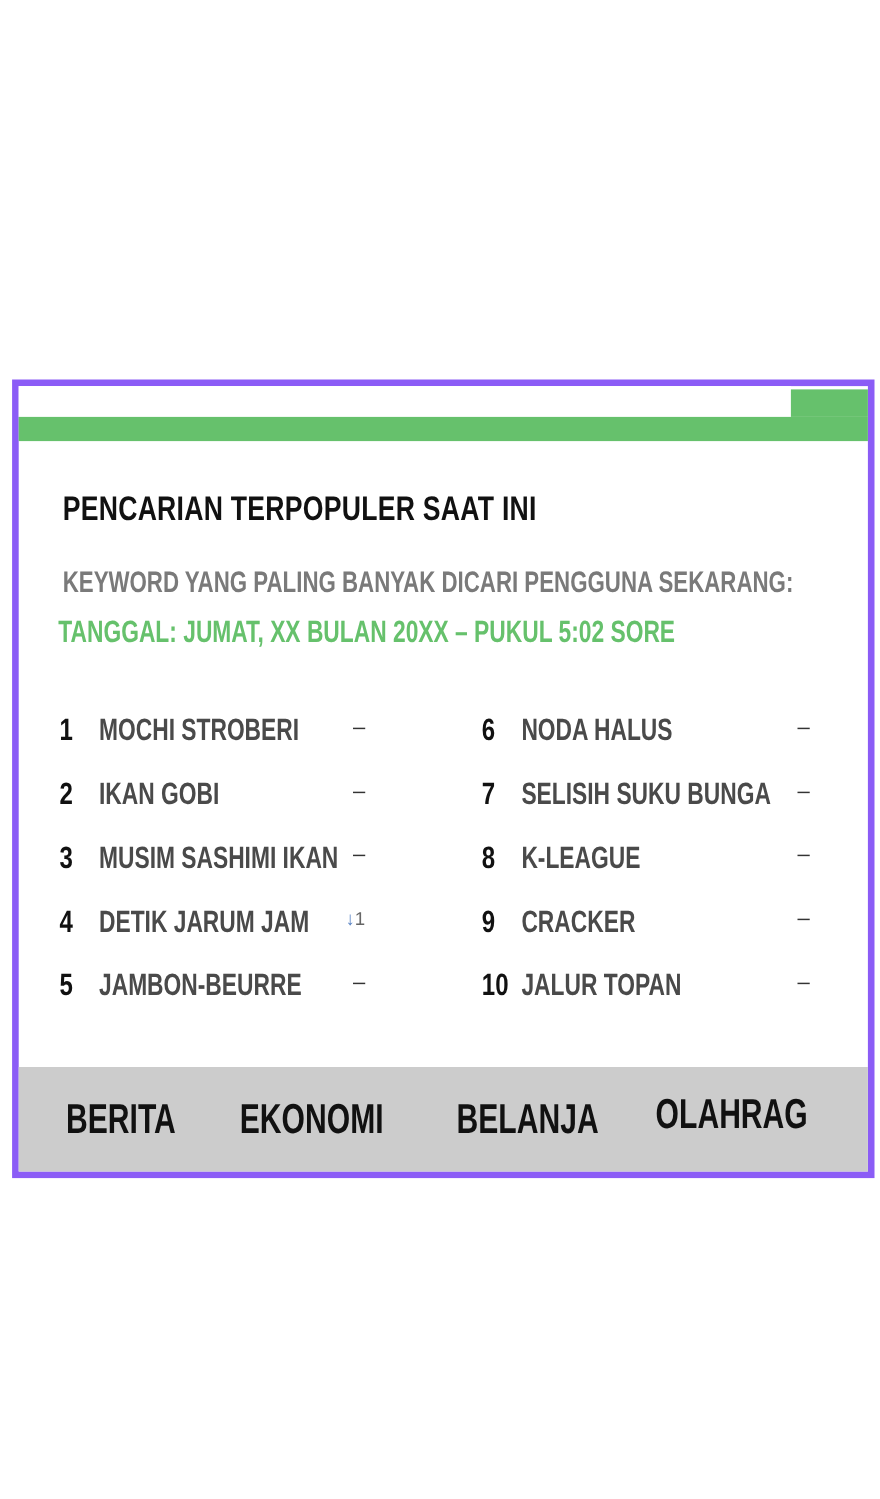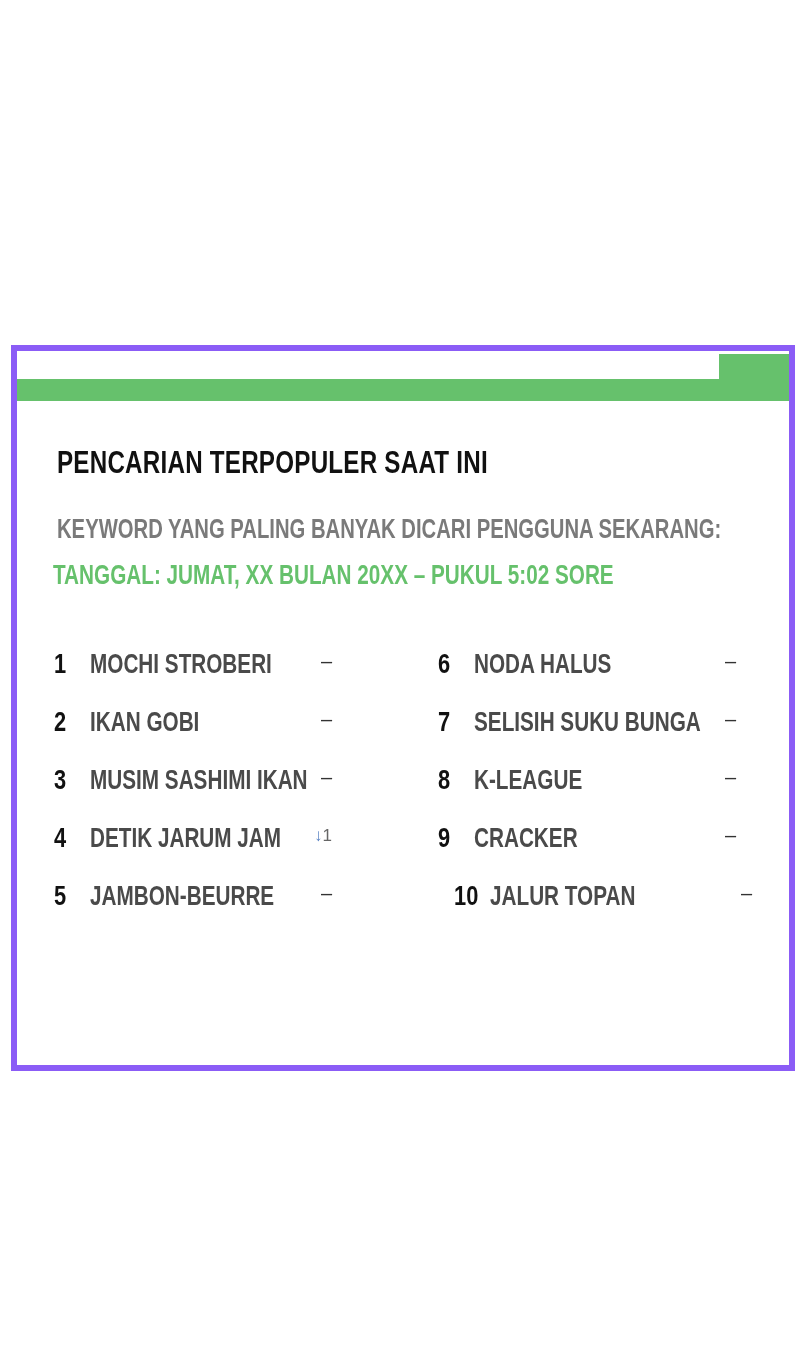--- a/index.html
+++ b/index.html
@@ -104,19 +104,25 @@
   <div class="row" style="left:421px; top:413px; width:320px;">
     <span class="rank">8</span>
     <span class="kw">K-LEAGUE</span>
     <span class="chg" style="left:287px;">–</span>
   </div>
   <div class="row" style="left:421px; top:471px; width:320px;">
     <span class="rank">9</span>
     <span class="kw">CRACKER</span>
     <span class="chg" style="left:287px;">–</span>
   </div>
-  <div class="row" style="left:421px; top:529px; width:320px;margin-left:16px;">
+  <div class="row" style="left:421px; top:529px; width:320px;">
     <span class="rank">10</span>
     <span class="kw">JALUR TOPAN</span>
     <span class="chg" style="left:287px;">–</span>
   </div>
 
+  <div class="bottom-nav">
+    <span class="nav-item" style="left:43px; top:27px;">BERITA</span>
+    <span class="nav-item" style="left:201px; top:27px;">EKONOMI</span>
+    <span class="nav-item" style="left:398px; top:27px;">BELANJA</span>
+    <span class="nav-item" style="left:579px; top:22px;">OLAHRAG</span>
+  </div>
 </div>
 
 </body></html>

